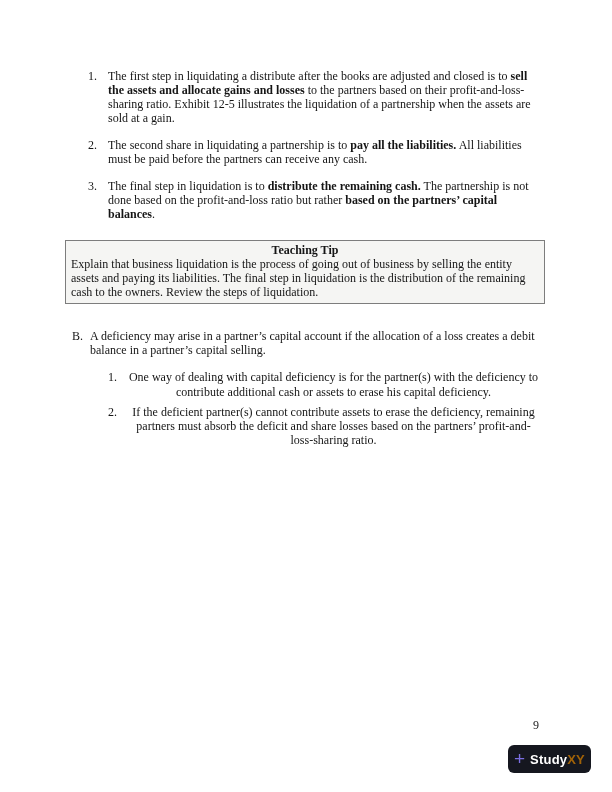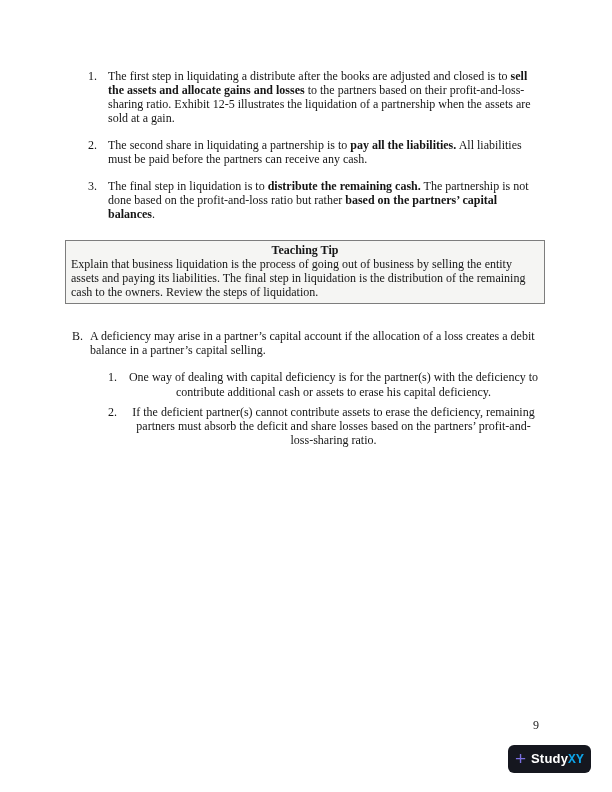--- a/index.html
+++ b/index.html
@@ -133,16 +133,16 @@
       <span class="num">2.</span>
       <span class="txt"><span>If the deficient partner(s) cannot contribute assets to erase the deficiency, remaining partners must absorb the deficit and share losses based on the partners’ profit-and-loss-sharing ratio.</span></span>
     </div>
 
   </div>
 
   <div class="pagenum">9</div>
 
   <div class="logo-badge" style="background: rgb(21, 23, 31);">
     <span class="logo-plus" style="color: rgb(123, 111, 226);">+</span>
-    <span class="logo-text"><span>Study</span><span class="logo-xy" style="color: #0ea5e9; font-family: Liberation Mono, monospace;">XY</span></span>
+    <span class="logo-text"><span>Study</span><span class="logo-xy" style="color: #a16207;">XY</span></span>
   </div>
 
 </div>
 
 </body></html>

